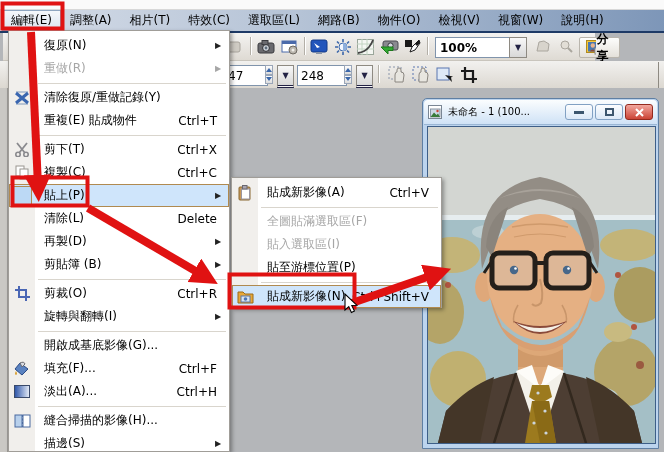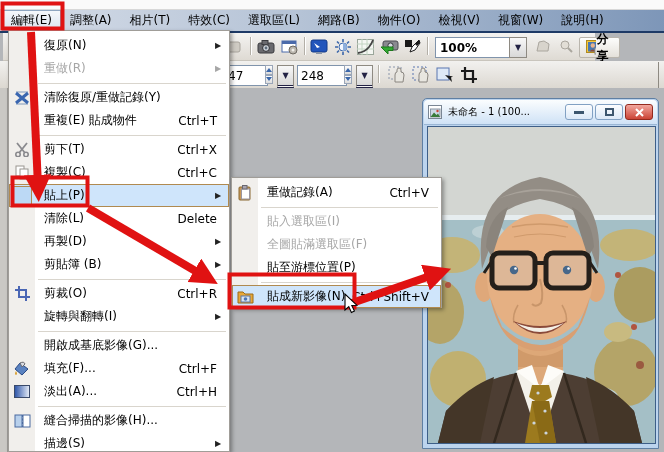--- a/index.html
+++ b/index.html
@@ -472,31 +472,31 @@
 
 <div class="popup submenu-popup">
   <div class="mrow">
     <span class="ic">
       <svg width="16" height="16">
           <rect x="2" y="2" width="11" height="13" rx="1" fill="#c89858" stroke="#8a6830"></rect>
           <rect x="4.5" y="4" width="8" height="10" fill="#fff" stroke="#9a96a0"></rect>
           <rect x="5.5" y="0.5" width="4.5" height="3.5" fill="#a8a4b0" stroke="#6a6870"></rect>
         </svg>
     </span>
-    <span class="lbl">重做記錄(A)</span>
+    <span class="lbl">貼成新影像(A)</span>
     <span class="sc">Ctrl+V</span>
   </div>
   <div class="msep"></div>
   <div class="mrow dis">
     <span class="ic"></span>
+    <span class="lbl">全圖貼滿選取區(F)</span>
+  </div>
+  <div class="mrow dis">
+    <span class="ic"></span>
     <span class="lbl">貼入選取區(I)</span>
-  </div>
-  <div class="mrow dis">
-    <span class="ic"></span>
-    <span class="lbl">全圖貼滿選取區(F)</span>
   </div>
   <div class="mrow">
     <span class="ic"></span>
     <span class="lbl">貼至游標位置(P)</span>
   </div>
   <div class="msep"></div>
   <div class="mrow hl">
     <span class="ic">
       <svg width="17" height="15">
           <path d="M1 3 L6 3 L8 5 L16 5 L16 14 L1 14 Z" fill="#e8a838" stroke="#9a6a18"></path>

